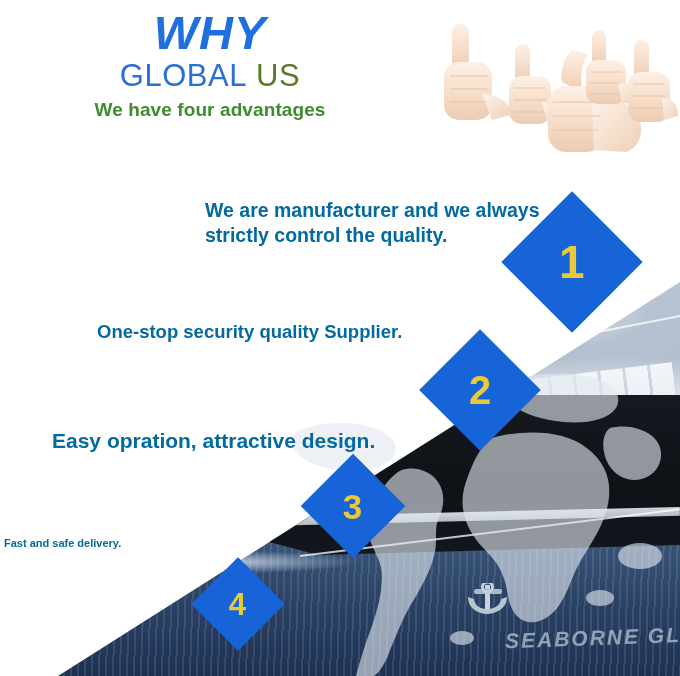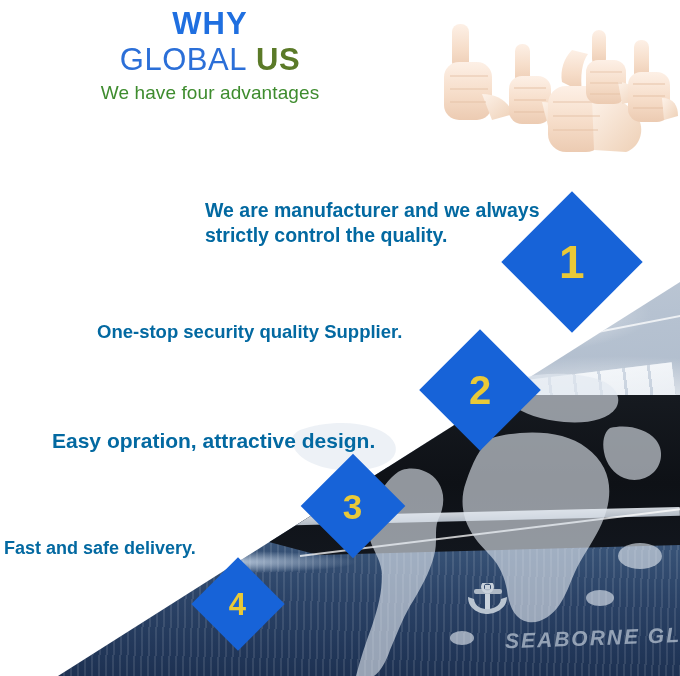--- a/index.html
+++ b/index.html
@@ -129,33 +129,34 @@
     left: 0; top: 0;
     width: 680px; height: 175px;
   }
   .title-block {
     position: absolute;
     left: 0; top: 8px;
     width: 420px;
     text-align: center;
   }
   .t-why {
-    font-size: 31px;
+    font-size: 47px;
     font-weight: bold;
     line-height: 1.05;
     letter-spacing: 1px;
+    font-style: italic;
   }
   .t-choose {
     font-size: 31px;
     line-height: 1.25;
     letter-spacing: .5px;
   }
   .t-sub {
     font-size: 19px;
-    font-weight: normal;
+    font-weight: bold;
     line-height: 1.5;
     letter-spacing: .1px;
   }
 
   
   .thumbs {
     position: absolute;
     left: 422px; top: 2px;
     width: 256px; height: 170px;
   }
@@ -194,21 +195,21 @@
   #adv1 .diamond span { font-size: 46px; }
 
   #adv2 .adv-text { left: 97px;  top: 320px; width: 380px; font-size: 18.5px; }
   #adv2 .diamond  { left: 437px; top: 347px; width: 86px; height: 86px; }
   #adv2 .diamond span { font-size: 40px; }
 
   #adv3 .adv-text { left: 28px;  top: 428px; width: 340px; font-size: 21px; margin-left: 24px; }
   #adv3 .diamond  { left: 316px; top: 469px; width: 74px; height: 74px; }
   #adv3 .diamond span { font-size: 35px; }
 
-  #adv4 .adv-text { left: 4px;   top: 537px; width: 250px; font-size: 18px; }
+  #adv4 .adv-text { left: 4px;   top: 537px; width: 250px; font-size: 11px; }
   #adv4 .diamond  { left: 205px; top: 571px; width: 66px; height: 66px; }
   #adv4 .diamond span { font-size: 31px; }
 </style>
 </head>
 <body>
 
 <div id="poster">
 
   <div class="photo-wrap">
     <div class="photo">
@@ -268,21 +269,21 @@
       <ellipse cx="640" cy="556" rx="22" ry="13"></ellipse>
       <ellipse cx="600" cy="598" rx="14" ry="8"></ellipse>
       <ellipse cx="462" cy="638" rx="12" ry="7"></ellipse>
     </g>
   </svg>
 
   <div class="header">
     <div class="title-block">
       <div class="t-why" style="color:#1f6fe0;">WHY</div>
       <div class="t-choose">
-        <span style="color:#2b6fd8;">GLOBAL</span><span>&nbsp;</span><span style="color:#5b7a28;font-weight:bold;">US</span>
+        <span style="color:#2b6fd8;">GLOBAL</span><span>&nbsp;</span><span style="color:#5b7a28;">US</span>
       </div>
       <div class="t-sub" style="color:#3e8c2e;">We have four advantages</div>
     </div>
 
     <svg class="thumbs" viewBox="0 0 256 170">
       <defs>
         <linearGradient id="skin" x1="0" y1="0" x2="0" y2="1">
           <stop offset="0%" stop-color="#fdf0e6"></stop>
           <stop offset="55%" stop-color="#f6ddc9"></stop>
           <stop offset="100%" stop-color="#eccbb2"></stop>

